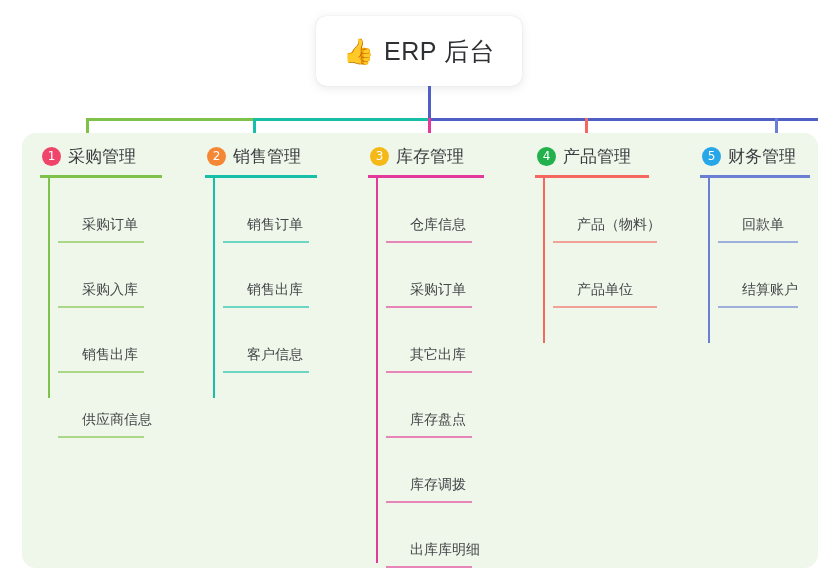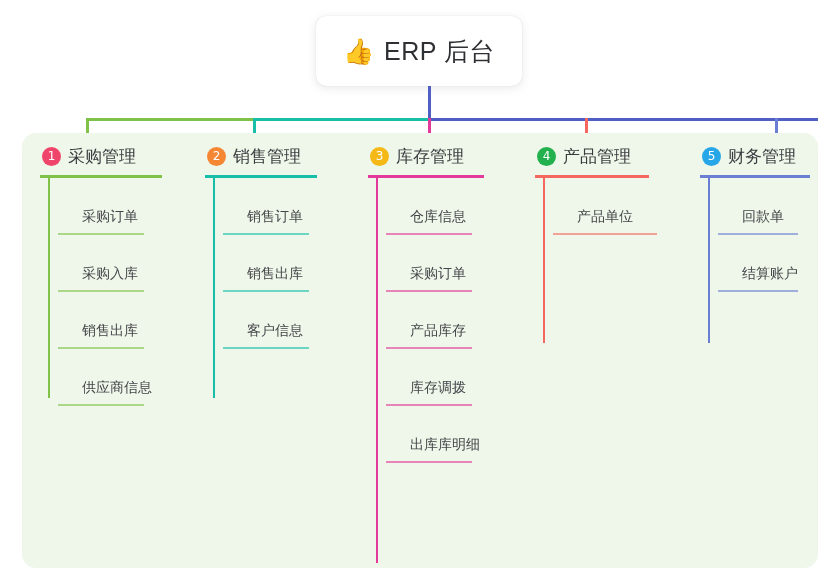--- a/index.html
+++ b/index.html
@@ -106,21 +106,21 @@
     padding-left: 18px;
   }
   .spine {
     position: absolute;
     left: 8px;
     top: 0;
     width: 2px;
   }
   .item {
     position: relative;
-    height: 57px;
+    height: 65px;
     box-sizing: border-box;
   }
   .item-label {
     position: absolute;
     left: 24px;
     bottom: 9px;
     font-size: 14px;
     color: #45464a;
     white-space: nowrap;
   }
@@ -214,21 +214,25 @@
           <div class="spine" style="background: rgb(226, 57, 154); height: 385px;"></div>
           <div class="item">
             <span class="item-label">仓库信息</span>
             <div class="item-rule" style="width: 86px; background: rgb(226, 57, 154); opacity: 0.6;"></div>
           </div>
           <div class="item">
             <span class="item-label">采购订单</span>
             <div class="item-rule" style="width: 86px; background: rgb(226, 57, 154); opacity: 0.6;"></div>
           </div>
           <div class="item">
-            <span class="item-label">产品库存</span>
+            <span class="item-label">其它出库</span>
+            <div class="item-rule" style="width: 86px; background: rgb(226, 57, 154); opacity: 0.6;"></div>
+          </div>
+          <div class="item">
+            <span class="item-label">库存盘点</span>
             <div class="item-rule" style="width: 86px; background: rgb(226, 57, 154); opacity: 0.6;"></div>
           </div>
           <div class="item">
             <span class="item-label">库存调拨</span>
             <div class="item-rule" style="width: 86px; background: rgb(226, 57, 154); opacity: 0.6;"></div>
           </div>
           <div class="item">
             <span class="item-label">出库库明细</span>
             <div class="item-rule" style="width: 86px; background: rgb(226, 57, 154); opacity: 0.6;"></div>
           </div>
@@ -236,20 +240,24 @@
       </div>
       <div class="column" style="left: 535px;">
         <div class="col-head">
           <span class="badge" style="background: rgb(34, 177, 76);">4</span>
           <span class="col-title">产品管理</span>
         </div>
         <div class="col-rule" style="width: 114px; background: rgb(244, 104, 95);"></div>
         <div class="items">
           <div class="spine" style="background: rgb(244, 104, 95); height: 165px;"></div>
           <div class="item">
+            <span class="item-label">产品（物料）</span>
+            <div class="item-rule" style="width: 104px; background: rgb(244, 104, 95); opacity: 0.6;"></div>
+          </div>
+          <div class="item">
             <span class="item-label">产品单位</span>
             <div class="item-rule" style="width: 104px; background: rgb(244, 104, 95); opacity: 0.6;"></div>
           </div>
         </div>
       </div>
       <div class="column" style="left: 700px;">
         <div class="col-head">
           <span class="badge" style="background: rgb(40, 167, 232);">5</span>
           <span class="col-title">财务管理</span>
         </div>

